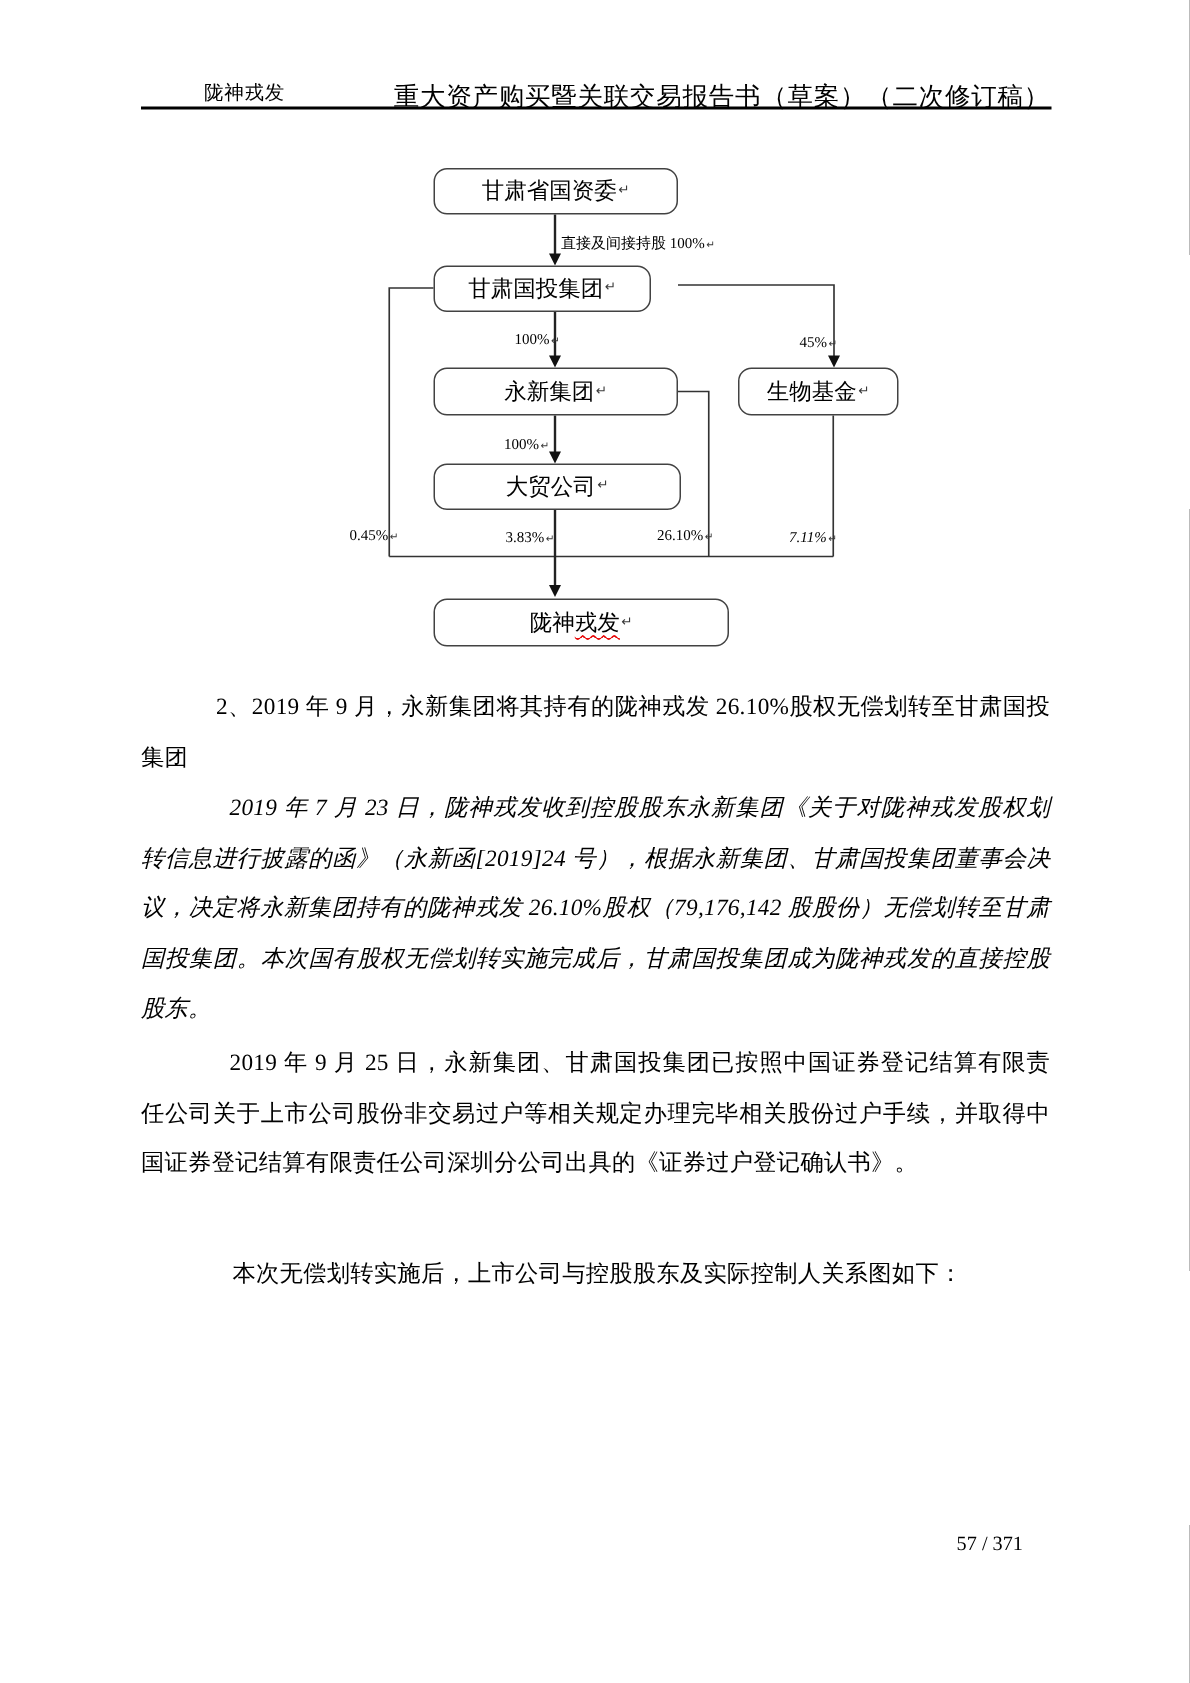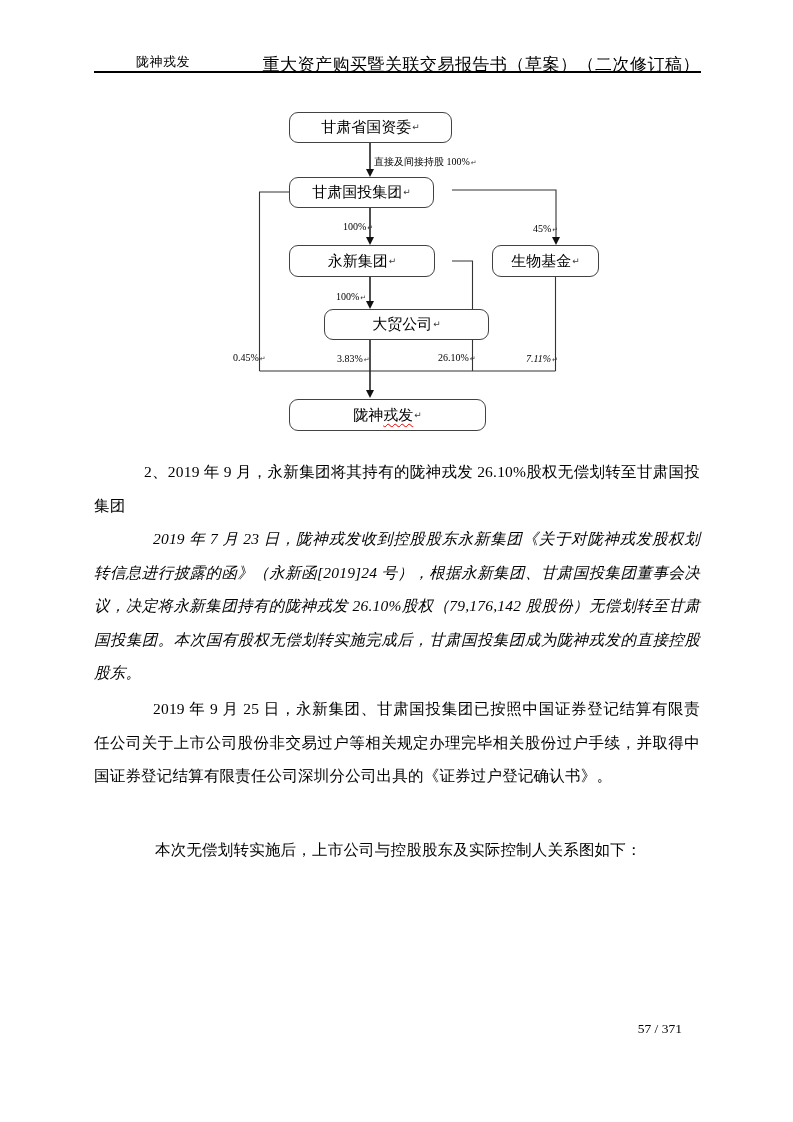--- a/index.html
+++ b/index.html
@@ -109,29 +109,29 @@
   </svg>
 
   <div class="node" style="left:289px;top:112px;width:163px;height:31px;">
     <span>甘肃省国资委</span>
       <span class="ret">↵</span>
   </div>
   <div class="node" style="left:289px;top:177px;width:145px;height:31px;">
     <span>甘肃国投集团</span>
       <span class="ret">↵</span>
   </div>
-  <div class="node" style="left:289px;top:245px;width:146px;height:32px;">
+  <div class="node" style="left:289px;top:245px;width:163px;height:32px;">
     <span>永新集团</span>
       <span class="ret">↵</span>
   </div>
   <div class="node" style="left:492px;top:245px;width:107px;height:32px;">
     <span>生物基金</span>
       <span class="ret">↵</span>
   </div>
-  <div class="node" style="left:289px;top:309px;width:165px;height:31px;margin-left:35px;">
+  <div class="node" style="left:289px;top:309px;width:165px;height:31px;">
     <span>大贸公司</span>
       <span class="ret">↵</span>
   </div>
   <div class="node" style="left:289px;top:399px;width:197px;height:32px;">
     <span>陇神</span>
       <span class="wavy">戎发</span>
       <span class="ret">↵</span>
   </div>
 
   <div class="plabel" style="left:374px;top:155px;">

